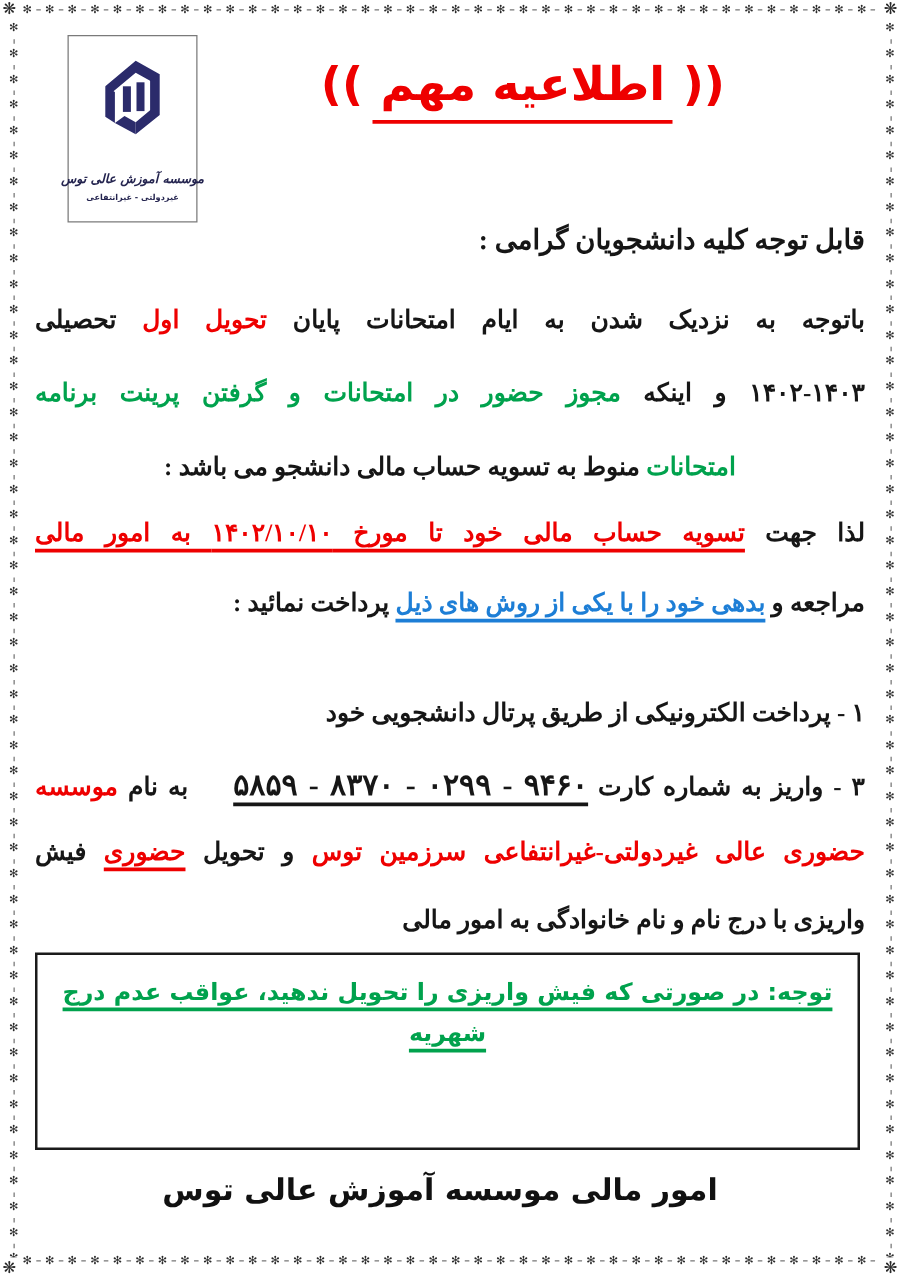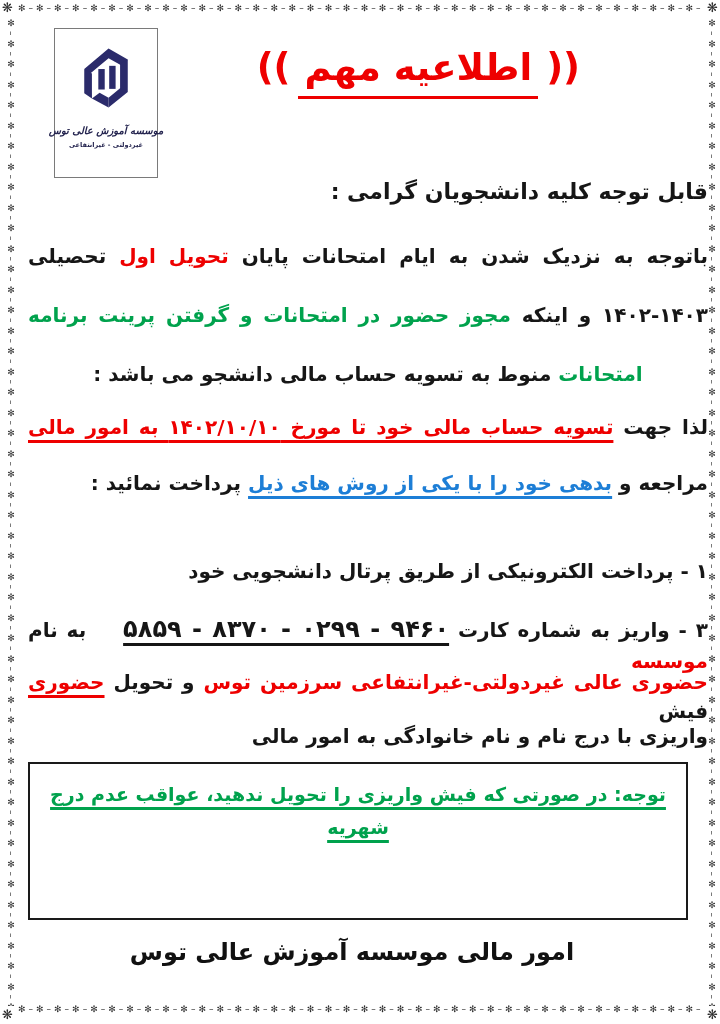--- a/index.html
+++ b/index.html
@@ -18,31 +18,31 @@
   .border-v.right{right:3px;}
   .corner{position:absolute;font-size:13px;font-weight:normal;color:#2a2a2a;line-height:1;}
   .corner.tl{left:2px;top:1px;} .corner.tr{right:2px;top:1px;}
   .corner.bl{left:2px;bottom:3px;} .corner.br{right:2px;bottom:3px;}
 
   
   .logo{position:absolute;top:28px;left:54px;width:104px;height:150px;border:1.5px solid #7a7a7a;
         background:#fff;box-sizing:border-box;display:flex;flex-direction:column;align-items:center;
         padding-top:7px;}
   .logo svg{width:64px;height:84px;display:block;}
-  .logo-name{font-size:10px;color:#24244f;margin-top:5px;font-style:italic;white-space:nowrap;}
+  .logo-name{font-size:10px;color:#24244f;margin-top:18px;font-style:italic;white-space:nowrap;}
   .logo-sub{font-size:6.5px;color:#24244f;margin-top:5px;white-space:nowrap;}
 
   
   .title{position:absolute;top:40px;left:140px;width:440px;direction:ltr;text-align:right;
          color:var(--red,#ee0000);font-size:37px;line-height:1.5;white-space:nowrap;}
   .title .tmain{margin:0 8px;padding:0 6px 7px;border-bottom:3.5px solid var(--red,#ee0000);}
   .title .paren{letter-spacing:-3px;}
 
   
-  .line{position:absolute;left:28px;right:12px;font-size:20px;line-height:1.45;}
+  .line{position:absolute;left:28px;right:28px;font-size:20px;line-height:1.45;font-family:Liberation Serif, serif;}
   .fs-head{font-size:22px;}
   .right{text-align:right;}
   .center{text-align:center;}
   .stretch{text-align:justify;text-align-last:justify;text-justify:inter-word;}
 
   .sg{color:#161616;}
   .sg.r{color:var(--red,#ee0000);}
   .sg.g{color:var(--green,#00a24d);}
   .sg.b{color:var(--blue,#1d7ed6);}
   .sg.u{text-decoration:underline;text-underline-offset:6px;text-decoration-thickness:2.5px;}

